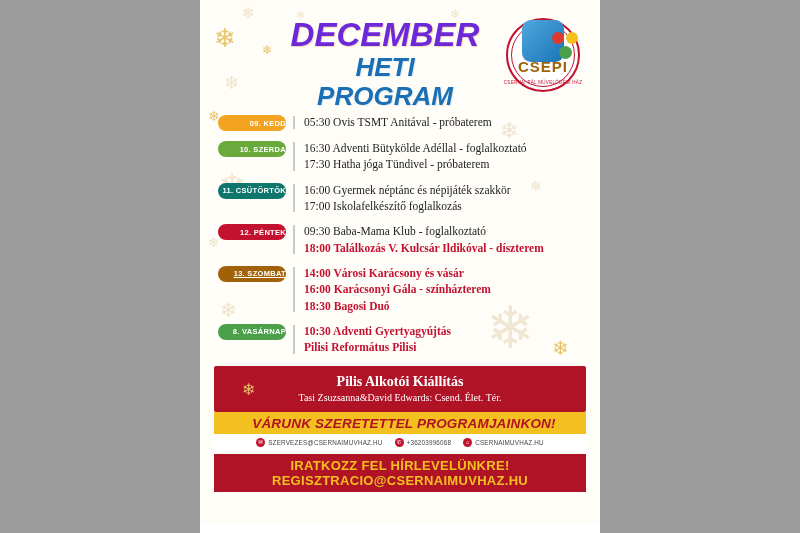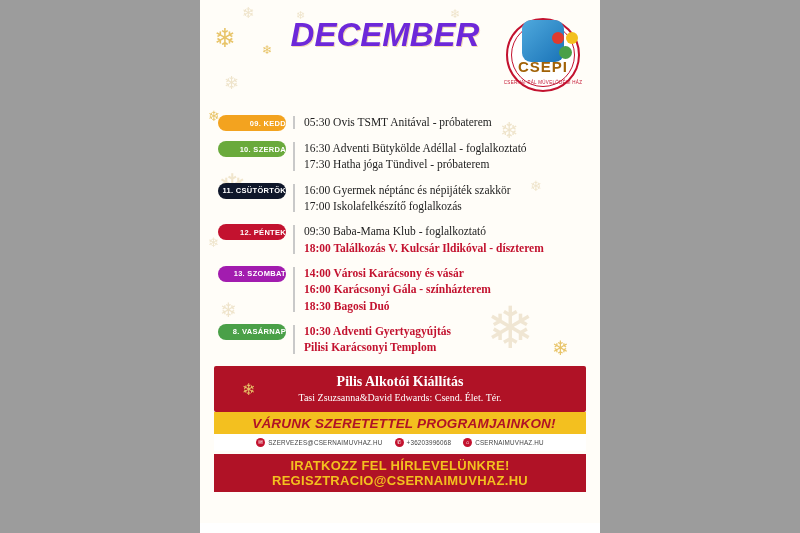--- a/index.html
+++ b/index.html
@@ -266,20 +266,21 @@
   <div class="flake gold" style="left:352px; top:338px; font-size:20px;">❄</div>
   <div class="flake pale" style="left:20px; top:300px; font-size:20px;">❄</div>
   <div class="flake pale" style="left:8px; top:236px; font-size:13px;">❄</div>
   <div class="flake gold" style="left:42px; top:382px; font-size:16px;">❄</div>
   <div class="flake pale" style="left:348px; top:60px; font-size:10px;">❄</div>
   <div class="flake pale" style="left:250px; top:8px; font-size:12px;">❄</div>
 
   <div id="header">
     <div id="title-block">
       <div id="title-main">DECEMBER</div>
+      <div id="title-sub">HETI PROGRAM</div>
     </div>
 
     <div id="logo">
       <div class="ring"></div>
       <div class="ring2"></div>
       <div class="sq">
         <div class="dot-r"></div>
         <div class="dot-y"></div>
         <div class="dot-g"></div>
       </div>
@@ -301,53 +302,53 @@
     <div class="day-row">
       <div class="pill" style="background:#6aaa3c;">10. SZERDA</div>
       <div class="sep"></div>
       <div class="events">
         <div class="event">16:30 Adventi Bütykölde Adéllal - foglalkoztató</div>
         <div class="event">17:30 Hatha jóga Tündivel - próbaterem</div>
       </div>
     </div>
 
     <div class="day-row">
-      <div class="pill" style="background:#0f172a;">11. CSÜTÖRTÖK</div>
+      <div class="pill" style="background:#0f766e;">11. CSÜTÖRTÖK</div>
       <div class="sep"></div>
       <div class="events">
         <div class="event">16:00 Gyermek néptánc és népijáték szakkör</div>
         <div class="event">17:00 Iskolafelkészítő foglalkozás</div>
       </div>
     </div>
 
     <div class="day-row">
       <div class="pill" style="background:#c3122f;">12. PÉNTEK</div>
       <div class="sep"></div>
       <div class="events">
         <div class="event">09:30 Baba-Mama Klub - foglalkoztató</div>
         <div class="event red">18:00 Találkozás V. Kulcsár Ildikóval - díszterem</div>
       </div>
     </div>
 
     <div class="day-row">
-      <div class="pill" style="background:#a21caf;">13. SZOMBAT</div>
+      <div class="pill" style="background:#a16207;text-decoration:underline;">13. SZOMBAT</div>
       <div class="sep"></div>
       <div class="events">
         <div class="event red">14:00 Városi Karácsony és vásár</div>
         <div class="event red">16:00 Karácsonyi Gála - színházterem</div>
         <div class="event red">18:30 Bagosi Duó</div>
       </div>
     </div>
 
     <div class="day-row">
       <div class="pill" style="background:#4aa048;">8. VASÁRNAP</div>
       <div class="sep"></div>
       <div class="events">
         <div class="event red">10:30 Adventi Gyertyagyújtás</div>
-        <div class="event red">Pilisi Karácsonyi Templom</div>
+        <div class="event red">Pilisi Református Pilisi</div>
       </div>
     </div>
   </div>
 
   <div id="exhibit">
     <div class="line1">Pilis Alkotói Kiállítás</div>
     <div class="line2">Tasi Zsuzsanna&amp;David Edwards: Csend. Élet. Tér.</div>
   </div>
 
   <div id="cta">

